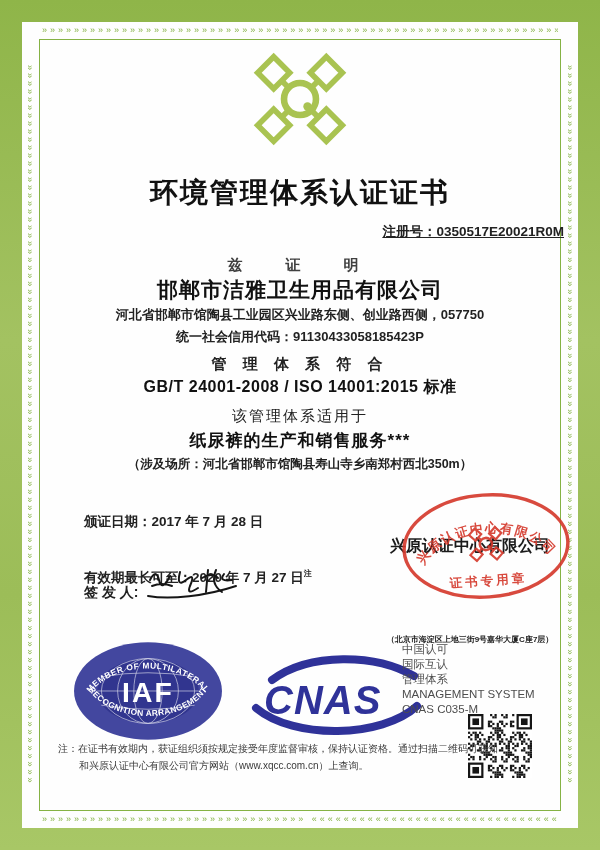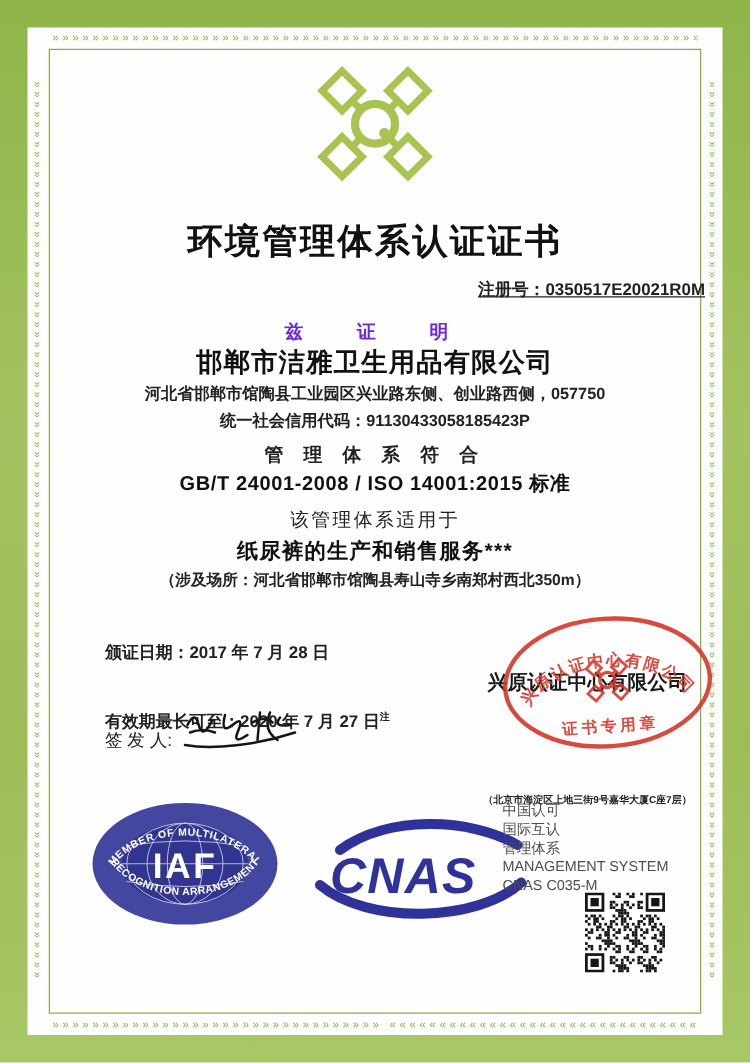--- a/index.html
+++ b/index.html
@@ -13,32 +13,32 @@
         white-space:nowrap;line-height:14px;text-align:center;user-select:none;}
   .chev.h{left:42px;right:42px;height:14px;}
   .chev.v{top:42px;bottom:42px;width:14px;writing-mode:vertical-rl;text-orientation:sideways;}
   .chev.t{top:23px;} .chev.b{top:812px;}
   .chev.l{left:23px;} .chev.r{left:563px;}
   .thinline{position:absolute;left:39px;top:39px;right:39px;bottom:39px;border:1.5px solid #85b244;}
   .abs{position:absolute;}
   .ctr{left:40px;right:40px;text-align:center;}
   .title{font-size:28px;font-weight:bold;letter-spacing:2px;color:#111;}
   .reg{left:40px;right:36px;text-align:right;font-size:13.5px;font-weight:600;color:#222;}
-  .certify{font-size:15px;font-weight:600;color:#6d28d9;}
+  .certify{font-size:15px;font-weight:600;color:#404040;}
   .company{font-size:21px;font-weight:bold;letter-spacing:1px;color:#111;}
   .addr{font-size:13px;font-weight:600;color:#222;}
   .credit{font-size:13px;font-weight:600;color:#222;}
   .conform{font-size:15px;font-weight:600;color:#222;}
   .standard{font-size:16px;font-weight:bold;letter-spacing:.5px;color:#111;}
   .scopeintro{font-size:15px;color:#222;font-weight:500;}
   .scope{font-size:17px;font-weight:bold;color:#111;}
   .site{font-size:12.5px;font-weight:600;color:#222;}
   .dateline{left:84px;font-size:13.5px;font-weight:600;color:#222;}
   .dateline sup{font-size:8px;}
-  .signer{left:84px;font-size:14px;font-weight:400;color:#222;display:flex;align-items:flex-end;gap:8px;}
+  .signer{left:84px;font-size:14px;font-weight:700;color:#222;display:flex;align-items:flex-end;gap:8px;}
   .issuer-black{left:352px;width:236px;text-align:center;font-size:16px;font-weight:bold;color:#1a1a1a;z-index:1;}
   .issuer-addr{left:348px;width:244px;text-align:center;font-size:8px;color:#222;z-index:3;font-weight:600;}
   .seal{z-index:2;opacity:.9;}
   .accred{left:402px;top:642px;font-size:11.5px;line-height:15px;color:#4d4d4d;}
   .footnote{left:58px;top:741px;width:452px;font-size:10px;line-height:16.5px;color:#3a3a3a;}
   .footnote .cont{padding-left:21px;}
 </style>
 </head>
 <body>
 
@@ -416,13 +416,15 @@
     <rect x="2" y="2" width="3" height="3" fill="#161616"></rect>
     <rect x="22" y="0" width="7" height="7" fill="#161616"></rect>
     <rect x="23" y="1" width="5" height="5" fill="#fff"></rect>
     <rect x="24" y="2" width="3" height="3" fill="#161616"></rect>
     <rect x="0" y="22" width="7" height="7" fill="#161616"></rect>
     <rect x="1" y="23" width="5" height="5" fill="#fff"></rect>
     <rect x="2" y="24" width="3" height="3" fill="#161616"></rect>
   </svg>
 
 <div class="abs footnote">
+  <div>注：在证书有效期内，获证组织须按规定接受年度监督审核，保持认证资格。通过扫描二维码可获知</div>
+  <div class="cont">和兴原认证中心有限公司官方网站（www.xqcc.com.cn）上查询。</div>
 </div>
 
 </body></html>

